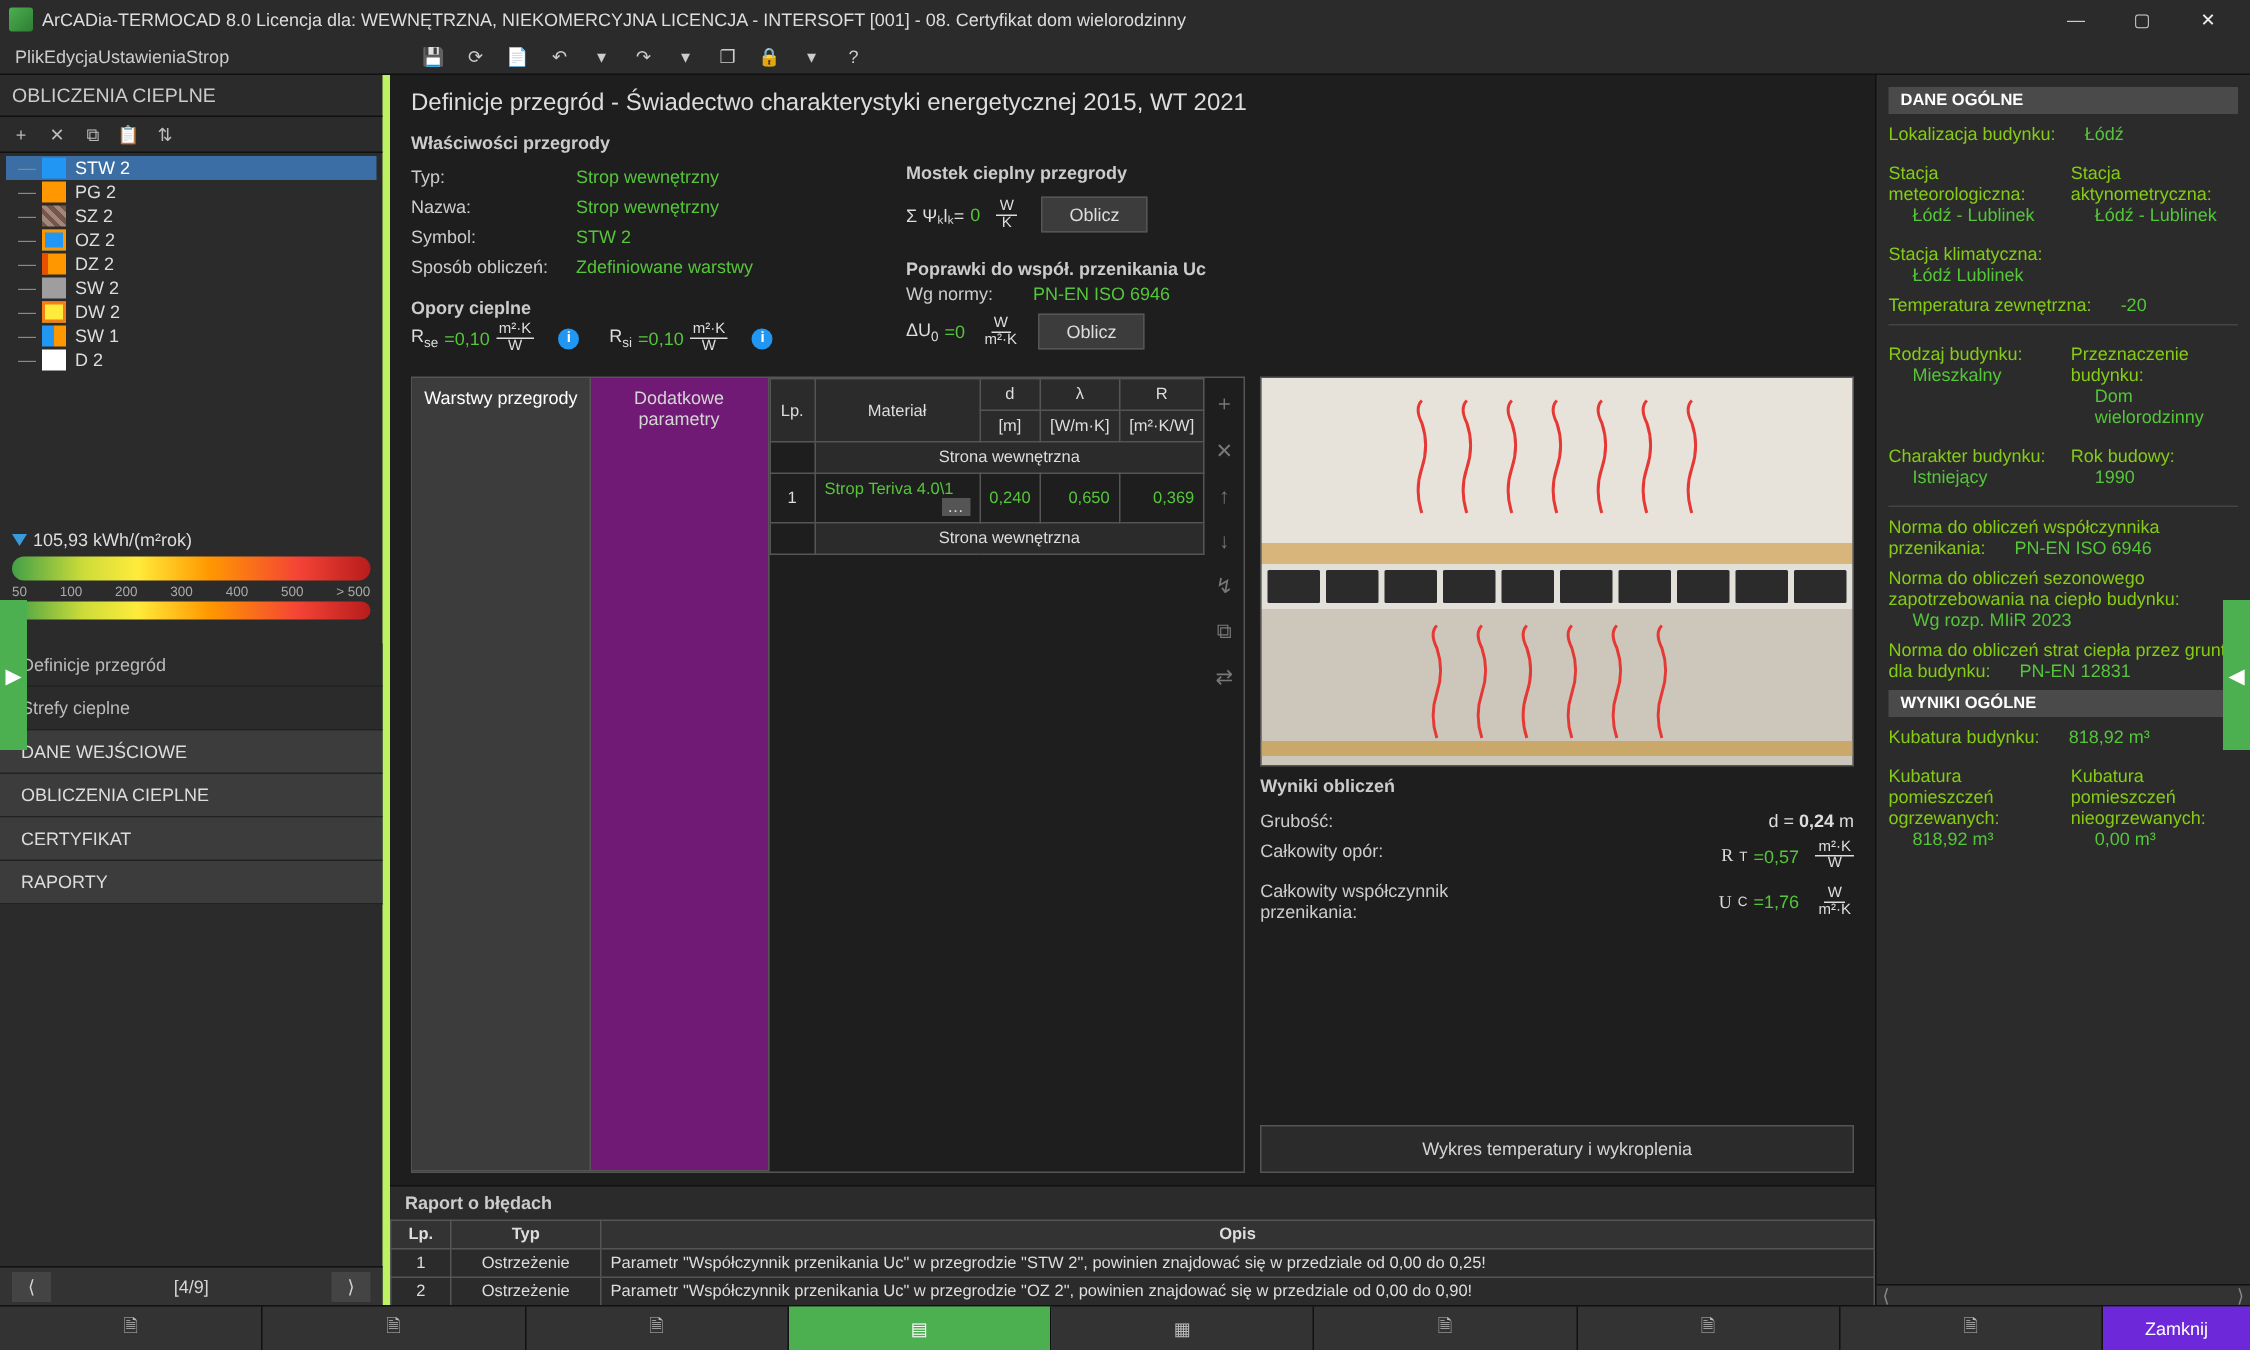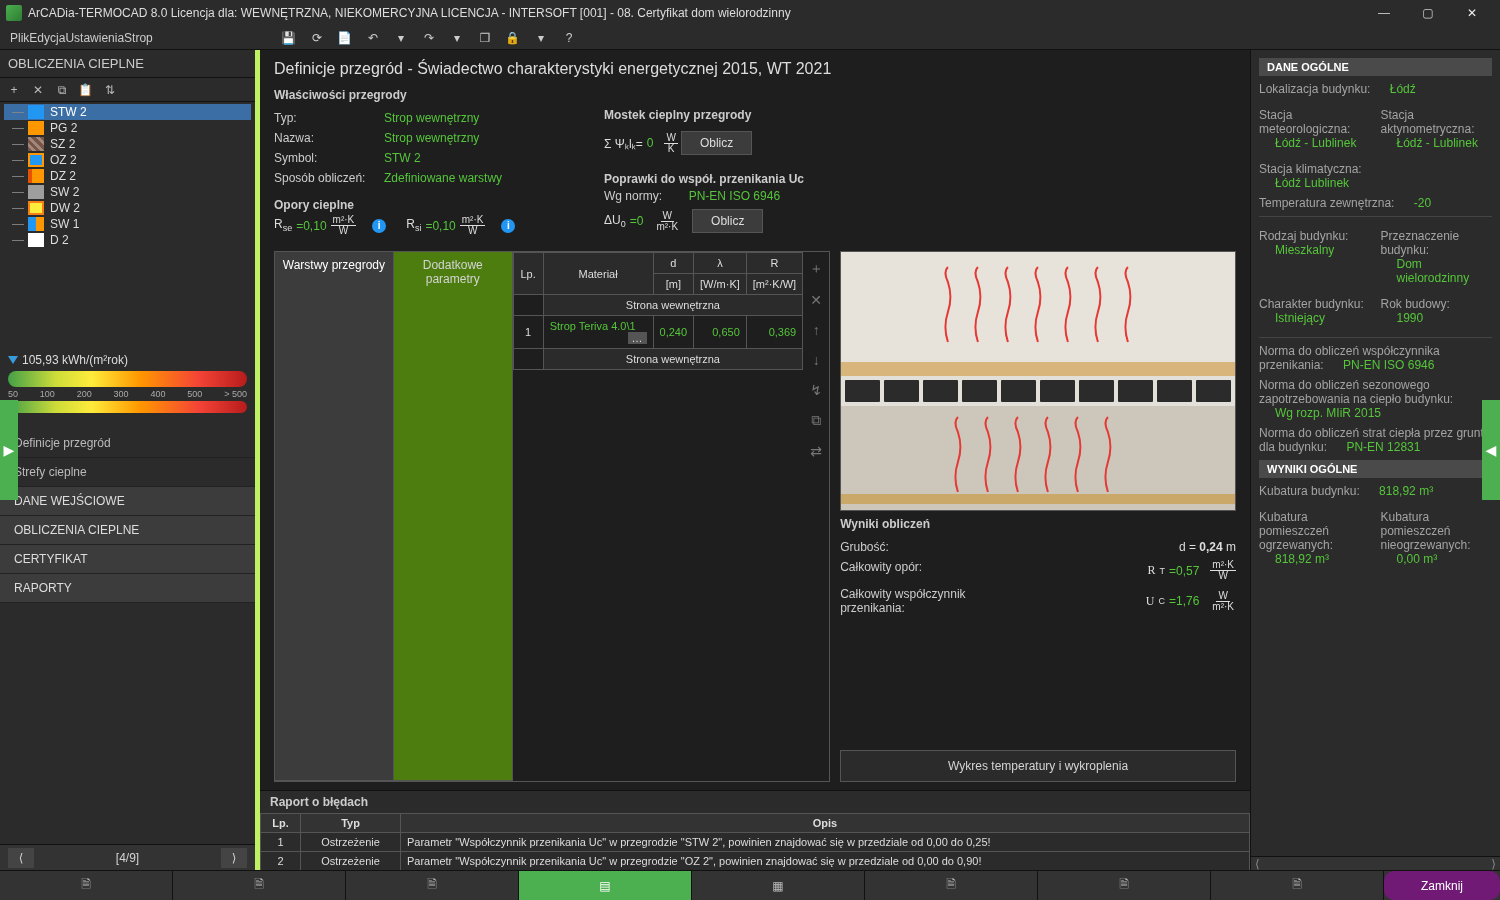--- a/index.html
+++ b/index.html
@@ -79,21 +79,21 @@
   .kv .k{width:100px;color:#ccc;}
   .kv .v{color:var(--green);}
   .sub-header{color:#ccc;font-weight:600;}
   .formula{font-family:"Segoe UI";color:#ddd;display:flex;align-items:center;gap:4px;}
   .formula .eq{color:var(--green);}
   .btn{background:#3c3c3c;border:1px solid #555;color:#ddd;padding:4px 18px;font-size:12px;}
   .info-icon{width:14px;height:14px;border-radius:50%;background:#2196f3;color:#fff;display:inline-flex;align-items:center;justify-content:center;font-size:10px;font-weight:bold;}
   .center-body{flex:1;display:flex;gap:10px;padding:8px 14px;min-height:0;}
   .left-col{flex:1.4;border:1px solid #555;display:flex;flex-direction:row;min-width:0;}
   .tab-row{display:flex;border-bottom:1px solid #555;}
-  .tab-row .tab{flex:1;text-align:center;padding:6px 4px;border-right:1px solid #555;background:#4d7c0f;}
+  .tab-row .tab{flex:1;text-align:center;padding:6px 4px;border-right:1px solid #555;background:#701a75;}
   .tab-row .tab.active{background:#3c3c3c;color:#fff;}
   .tbl-wrap{display:flex;flex:1;min-height:0;}
   .tbl{flex:1;}
   .tbl table{width:100%;border-collapse:collapse;}
   .tbl th,.tbl td{border:1px solid #555;padding:4px 6px;font-size:11px;text-align:center;color:#ddd;}
   .tbl th{background:#2b2b2b;font-weight:normal;}
   .tbl .material-cell{text-align:left;color:var(--green);}
   .tbl .num{text-align:right;}
   .tbl .side{background:#2b2b2b;text-align:center;}
   .side-tools{width:26px;display:flex;flex-direction:column;align-items:center;gap:14px;padding:8px 0;}
@@ -112,36 +112,36 @@
   .results .row{display:flex;justify-content:space-between;padding:3px 0;}
   .results .row .lbl{color:#ccc;max-width:150px;}
   .results .row .val{color:#ddd;}
   .results .row .val .eq{color:var(--green);}
   .chart-btn{margin-top:auto;padding:8px;text-align:center;border:1px solid #555;background:#2b2b2b;}
   
   .right-pane{width:250px;background:#2b2b2b;border-left:1px solid #111;display:flex;flex-direction:column;overflow:hidden;}
   .right-pane .scroll{flex:1;overflow-y:auto;padding:4px 8px;}
   .right-pane .block-hdr{background:#4a4a4a;color:#fff;padding:3px 8px;font-size:11px;font-weight:600;margin:4px 0;}
   .right-pane .field{margin:6px 0;}
-  .right-pane .field .lbl{color:#a3a3a3;}
+  .right-pane .field .lbl{color:#84cc16;}
   .right-pane .field .val{color:var(--green);padding-left:16px;}
   .right-pane .two{display:grid;grid-template-columns:1fr 1fr;gap:4px 10px;}
   .right-pane .hscroll{height:14px;background:#333;border-top:1px solid #111;display:flex;justify-content:space-between;align-items:center;padding:0 4px;color:#888;}
   
   .report{height:80px;background:#2b2b2b;border-top:1px solid #111;display:flex;flex-direction:column;}
   .report .title{padding:4px 10px;color:#ccc;font-weight:600;}
   .report table{width:100%;border-collapse:collapse;}
   .report th,.report td{border:1px solid #555;padding:3px 6px;font-size:11px;color:#ddd;text-align:center;}
   .report th{background:#333;}
   .report td.desc{text-align:left;}
   
   .bottom-bar{height:30px;background:#333;display:flex;border-top:1px solid #111;}
   .bottom-bar .tab{flex:1;border-right:1px solid #111;display:flex;align-items:center;justify-content:center;color:#bbb;}
   .bottom-bar .tab.active{background:#4caf50;color:#fff;}
-  .bottom-bar .close{width:116px;background:#701a75;color:#fff;display:flex;align-items:center;justify-content:center;border-radius:10px;}
+  .bottom-bar .close{width:98px;background:#6d28d9;color:#fff;display:flex;align-items:center;justify-content:center;}
   .frac{display:inline-flex;flex-direction:column;align-items:center;font-size:10px;line-height:1;}
   .frac .n{border-bottom:1px solid currentColor;padding:0 2px;}
   .frac .d{padding:0 2px;}
   sub,sup{font-size:9px;}
 </style>
 </head>
 <body>
 
 <div class="titlebar">
   <div class="left">
@@ -309,21 +309,21 @@
             <span class="frac">
                 <span class="n">m²·K</span>
                 <span class="d">W</span>
               </span>
             <span style="width:8px"></span>
             <span class="info-icon">i</span>
           </div>
         </div>
         <div>
           <div class="sub-header">Mostek cieplny przegrody</div>
-          <div class="kv formula" style="gap:3px;margin-top:6px;">
+          <div class="kv formula" style="gap:16px;margin-top:6px;">
             <span class="formula"><span>Σ Ψₖlₖ=</span><span class="eq">0</span>&nbsp;<span class="frac">
                   <span class="n">W</span>
                   <span class="d">K</span>
                 </span></span>
             <button class="btn">Oblicz</button>
           </div>
           <div class="sub-header" style="margin-top:14px">Poprawki do współ. przenikania Uc</div>
           <div class="kv"><span class="k" style="width:auto">Wg normy:</span>&nbsp;&nbsp;<span class="v">PN-EN ISO 6946</span></div>
           <div class="kv formula" style="gap:12px;">
             <span class="formula"><span>ΔU<sub>0</sub></span><span class="eq">=0</span>&nbsp;<span class="frac">
@@ -517,21 +517,21 @@
             <div class="lbl">Charakter budynku:</div>
             <div class="val">Istniejący</div>
           </div>
         <div class="field">
             <div class="lbl">Rok budowy:</div>
             <div class="val">1990</div>
           </div>
       </div>
       <div style="border-top:1px solid #444;margin:6px 0;"></div>
       <div class="field"><span class="lbl">Norma do obliczeń współczynnika przenikania:</span> <span class="val">PN-EN ISO 6946</span></div>
-      <div class="field"><span class="lbl">Norma do obliczeń sezonowego zapotrzebowania na ciepło budynku:</span><br><span class="val">Wg rozp. MIiR 2015</span></div>
+      <div class="field"><span class="lbl">Norma do obliczeń sezonowego zapotrzebowania na ciepło budynku:</span><br><span class="val">Wg rozp. MIiR 2023</span></div>
       <div class="field"><span class="lbl">Norma do obliczeń strat ciepła przez grunt dla budynku:</span> <span class="val">PN-EN 12831</span></div>
 
       <div class="block-hdr">WYNIKI OGÓLNE</div>
       <div class="field"><span class="lbl">Kubatura budynku:</span> <span class="val">818,92 m³</span></div>
       <div class="two">
         <div class="field">
             <div class="lbl">Kubatura pomieszczeń ogrzewanych:</div>
             <div class="val">818,92 m³</div>
           </div>
         <div class="field">

